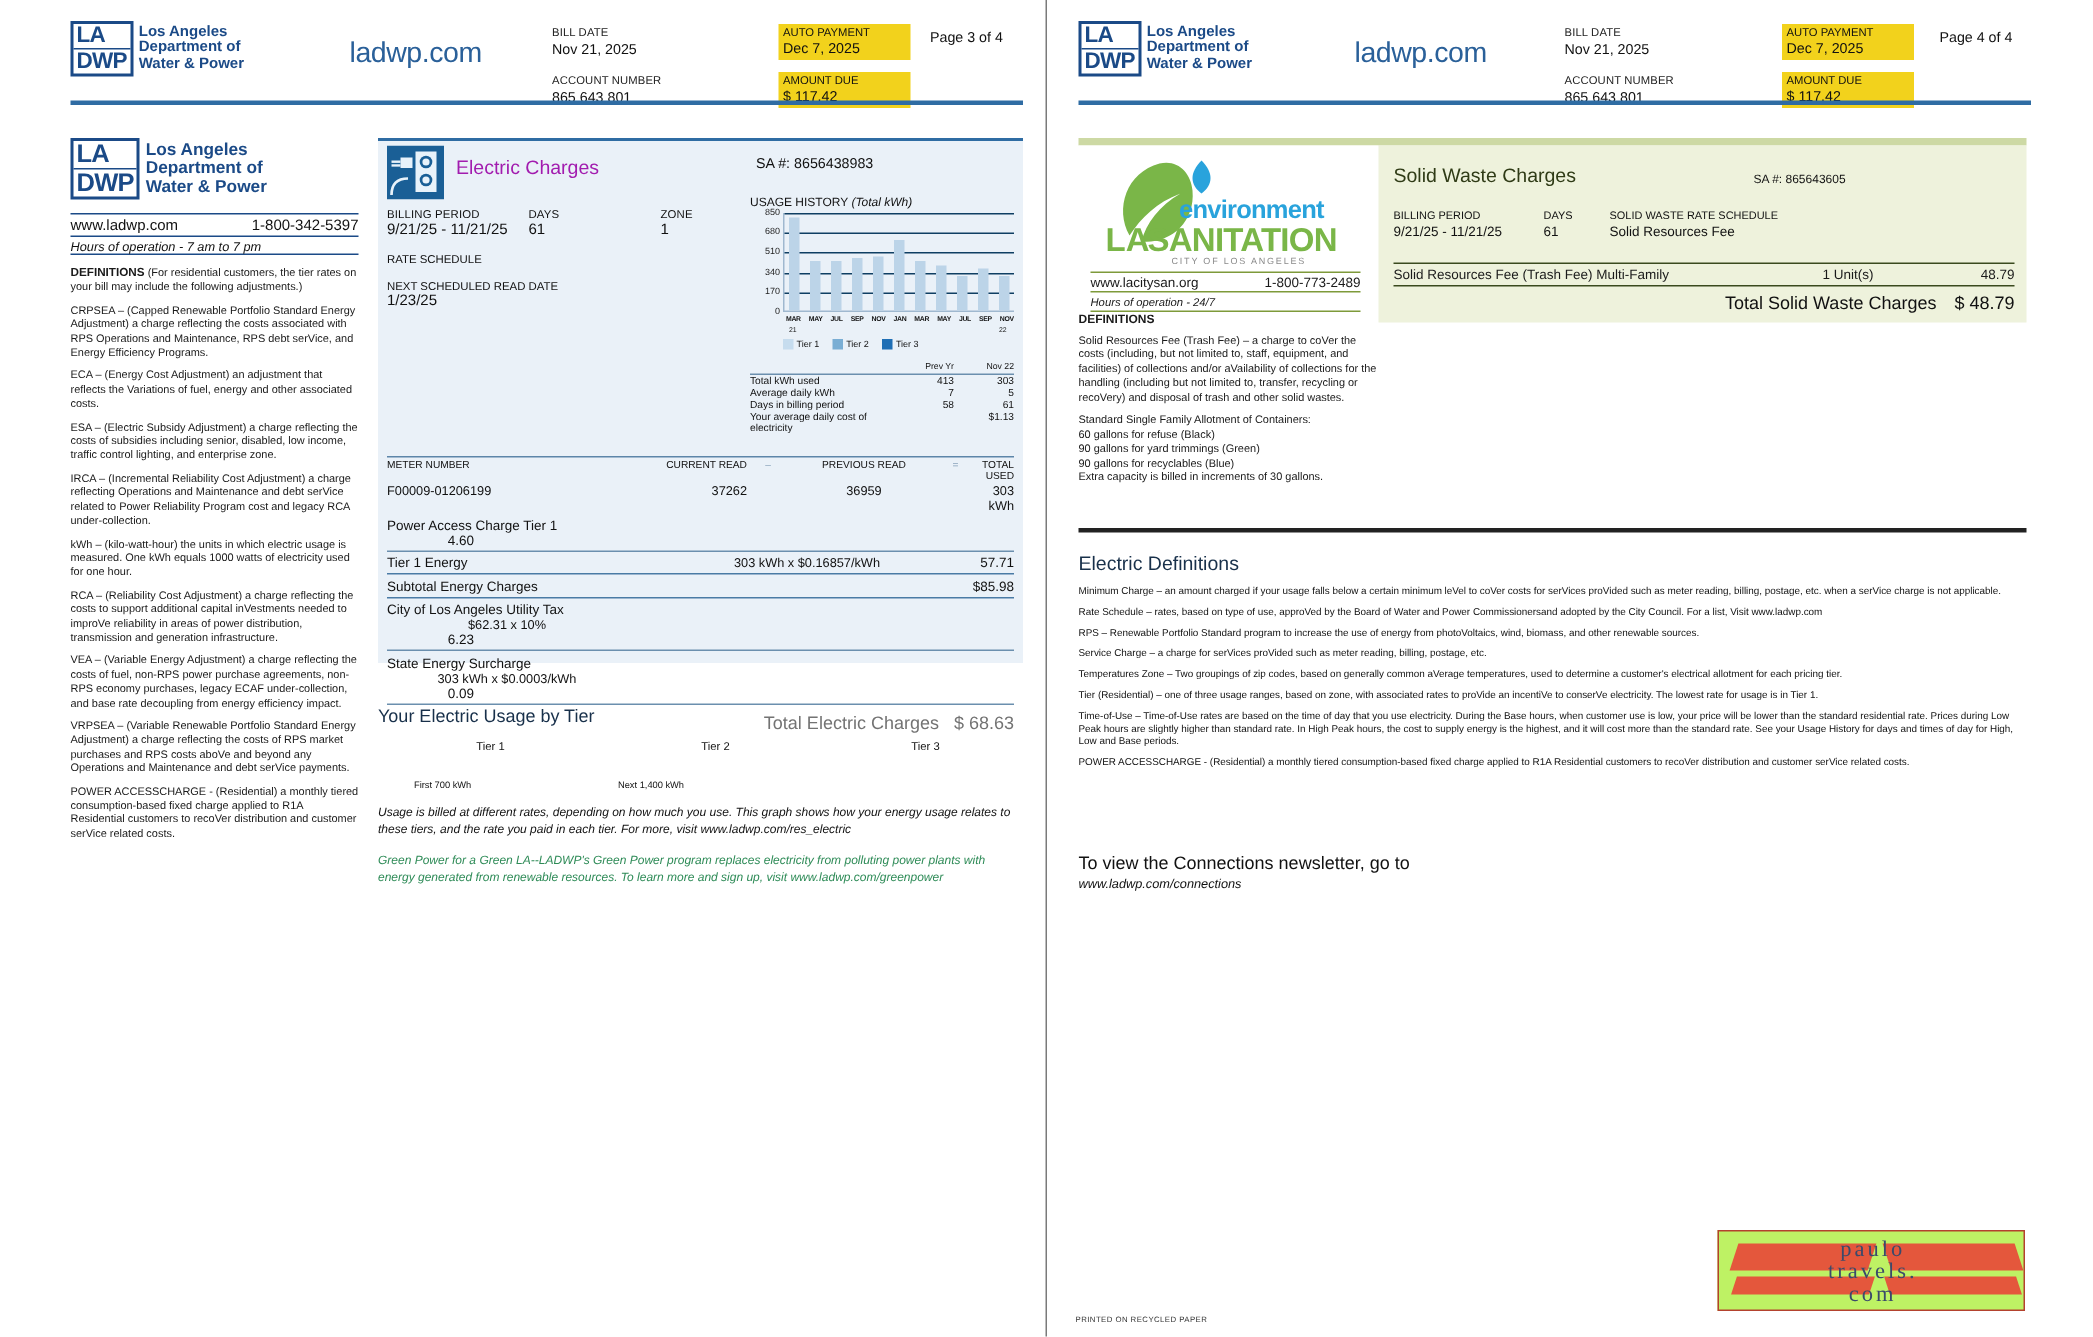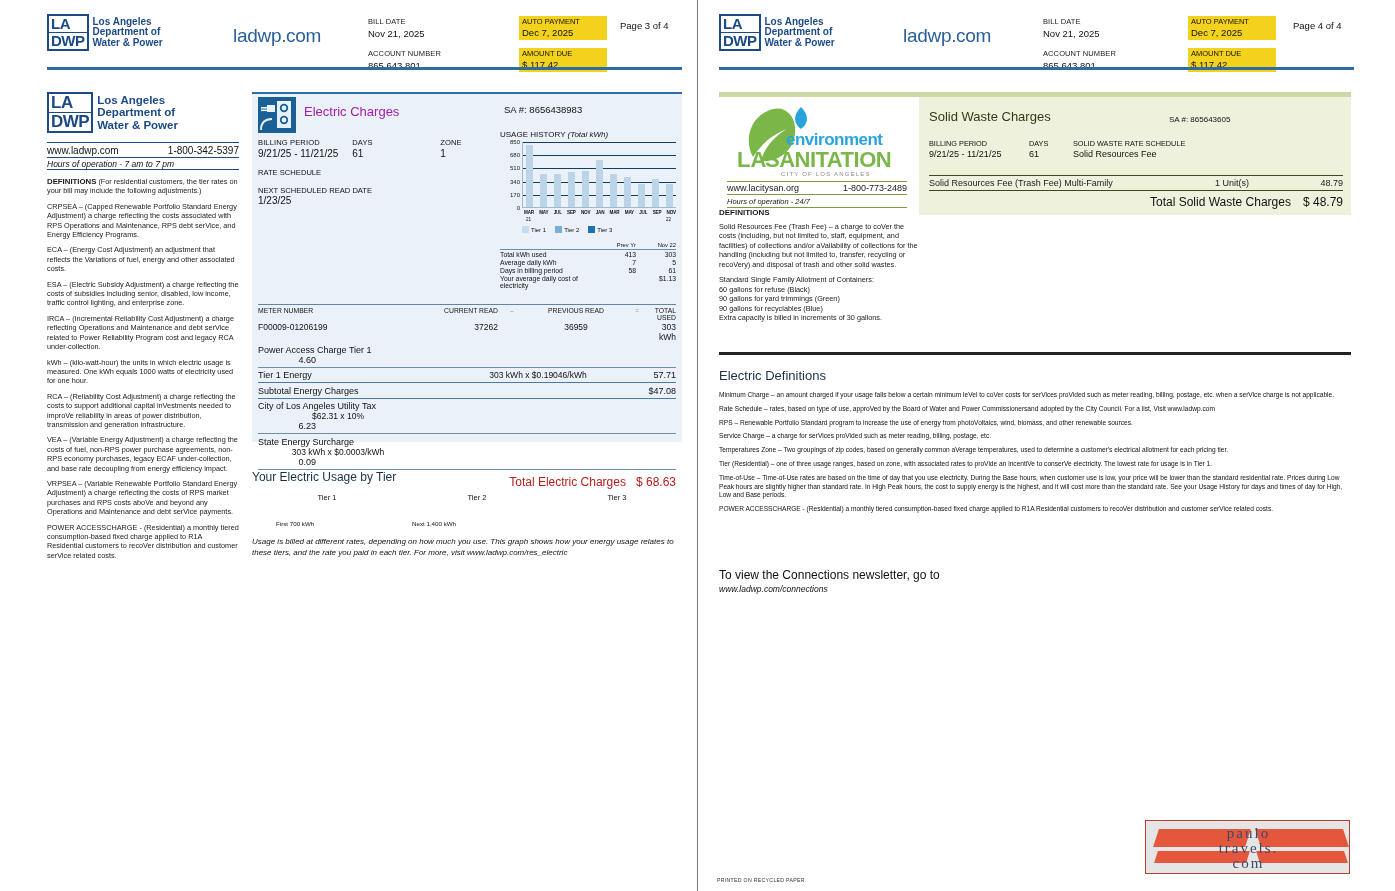--- a/index.html
+++ b/index.html
@@ -125,21 +125,21 @@
   .m4 { flex:1; text-align:right; }
 
   .chg { position:absolute; left:6px; top:248px; right:6px; }
   .chg .line { display:flex; font-size:9px; color:#111; padding:2.5px 0 2px 0; align-items:baseline; }
   .chg .line .nm { flex:1; }
   .chg .line .mid { width:160px; text-align:center; font-size:8.5px; }
   .chg .line .amt { width:58px; text-align:right; }
   .chg .sep { border-bottom:0.9px solid #6b8fae;flex-direction:column; }
   .chg .sep2 { border-bottom:1.6px solid #4a7ba5; }
   .chg .total { display:flex; justify-content:flex-end; align-items:baseline;
-                font-size:12px; color:#b91c1c; padding-top:5px; gap:10px; }
+                font-size:12px; color:#737373; padding-top:5px; gap:10px; }
 
   
   .tier { position:absolute; left:252px; top:470px; width:430px; }
   .tier h3 { margin:0; font-size:12px; font-weight:normal; color:#18304a; }
   .tier-labels { display:flex; margin-top:9px; font-size:7.5px; color:#111; }
   .tier-labels span:nth-child(1) { width:150px; text-align:center; }
   .tier-labels span:nth-child(2) { width:150px; text-align:center; }
   .tier-labels span:nth-child(3) { width:130px; text-align:center; }
   .tier-sub { display:flex; margin-top:18px; font-size:6.2px; color:#111; }
   .tier-sub span:nth-child(1) { width:160px; padding-left:24px; }
@@ -191,21 +191,21 @@
 
   .conn { position:absolute; left:719px; top:568px; width:400px; }
   .conn .t1 { font-size:12px; color:#111; }
   .conn .t2 { font-size:8.5px; font-style:italic; color:#111; margin-top:2px; }
 
   .footer-note { position:absolute; left:717px; top:877px; font-size:5.2px;
                  letter-spacing:0.3px; color:#333; }
 
   .watermark {
     position:absolute; left:1145px; top:820px; width:205px; height:54px;
-    background:#e5e5e5; border:1.5px solid #b4422e; overflow:hidden;
+    background:#bef264; border:1.5px solid #b4422e; overflow:hidden;
   }
   .wm-txt { position:absolute; left:0; top:0; width:205px; height:54px;
             display:flex; flex-direction:column; align-items:center; justify-content:center;
             color:#3b4a6b; font-family:"Liberation Serif", serif; font-size:15px;
             line-height:15px; letter-spacing:2px; z-index:3; }
   .wm-bar { position:absolute; background:#e4573c; z-index:1; }
 </style>
 </head>
 <body>
 
@@ -433,27 +433,27 @@
 
     <div class="chg">
       <div id="charge-lines">
           <div class="line sep">
             <span class="nm">Power Access Charge Tier 1</span>
             <span class="mid"></span>
             <span class="amt">4.60</span>
           </div>
           <div class="line sep2">
             <span class="nm">Tier 1 Energy</span>
-            <span class="mid">303 kWh x $0.19046/kWh</span>
+            <span class="mid">303 kWh x $0.16857/kWh</span>
             <span class="amt">57.71</span>
           </div>
           <div class="line sep2">
             <span class="nm">Subtotal Energy Charges</span>
             <span class="mid"></span>
-            <span class="amt">$47.08</span>
+            <span class="amt">$85.98</span>
           </div>
           <div class="line sep">
             <span class="nm">City of Los Angeles Utility Tax</span>
             <span class="mid">$62.31 x 10%</span>
             <span class="amt">6.23</span>
           </div>
           <div class="line sep">
             <span class="nm">State Energy Surcharge</span>
             <span class="mid">303 kWh x $0.0003/kWh</span>
             <span class="amt">0.09</span>
@@ -472,20 +472,21 @@
       <span>Tier 1</span>
       <span>Tier 2</span>
       <span>Tier 3</span>
     </div>
     <div class="tier-sub">
       <span>First 700 kWh</span>
       <span>Next 1,400 kWh</span>
       <span></span>
     </div>
     <div class="tier-note">Usage is billed at different rates, depending on how much you use. This graph shows how your energy usage relates to these tiers, and the rate you paid in each tier. For more, visit www.ladwp.com/res_electric</div>
+    <div class="tier-green">Green Power for a Green LA--LADWP's Green Power program replaces electricity from polluting power plants with energy generated from renewable  resources.  To learn more and sign up, visit www.ladwp.com/greenpower</div>
   </div>
 </div>
 
 <div class="page-divider"></div>
 
 <div class="page" id="page-right">
   <div class="bill-header">
     <div class="logo-ladwp" style="left:21px; top:6px;">
       <div class="logo-mark">
         <span class="la">LA</span>

